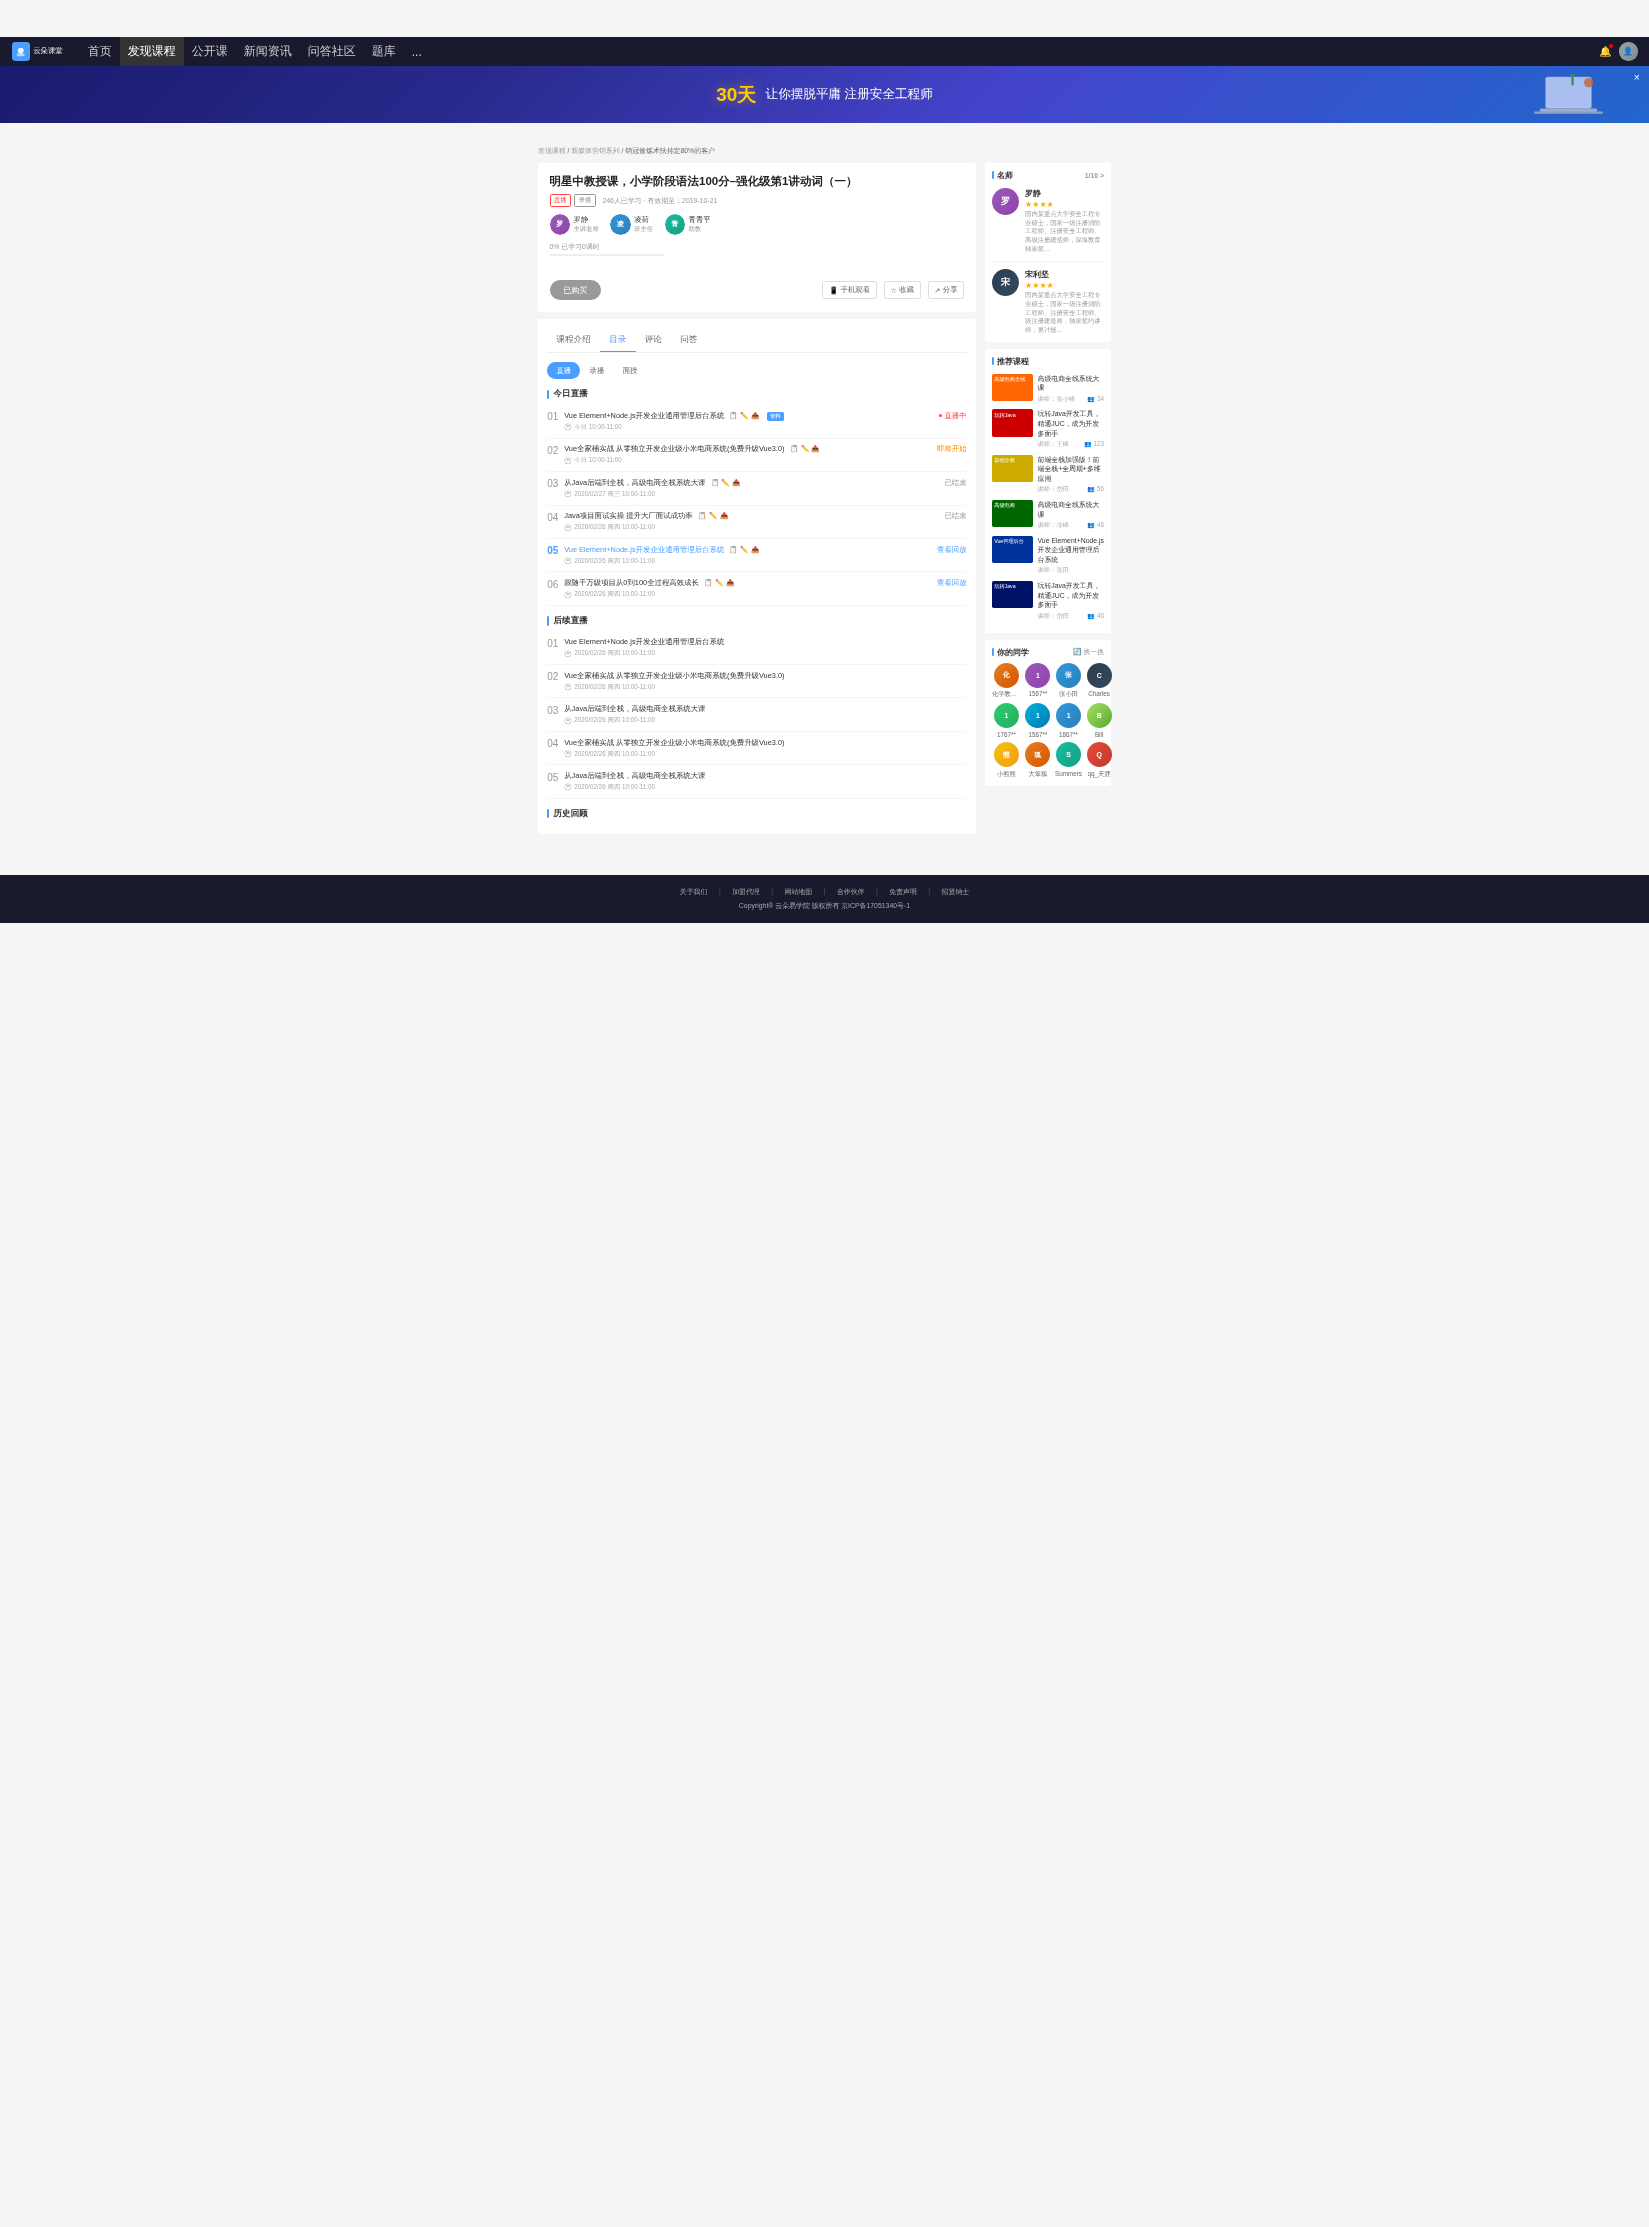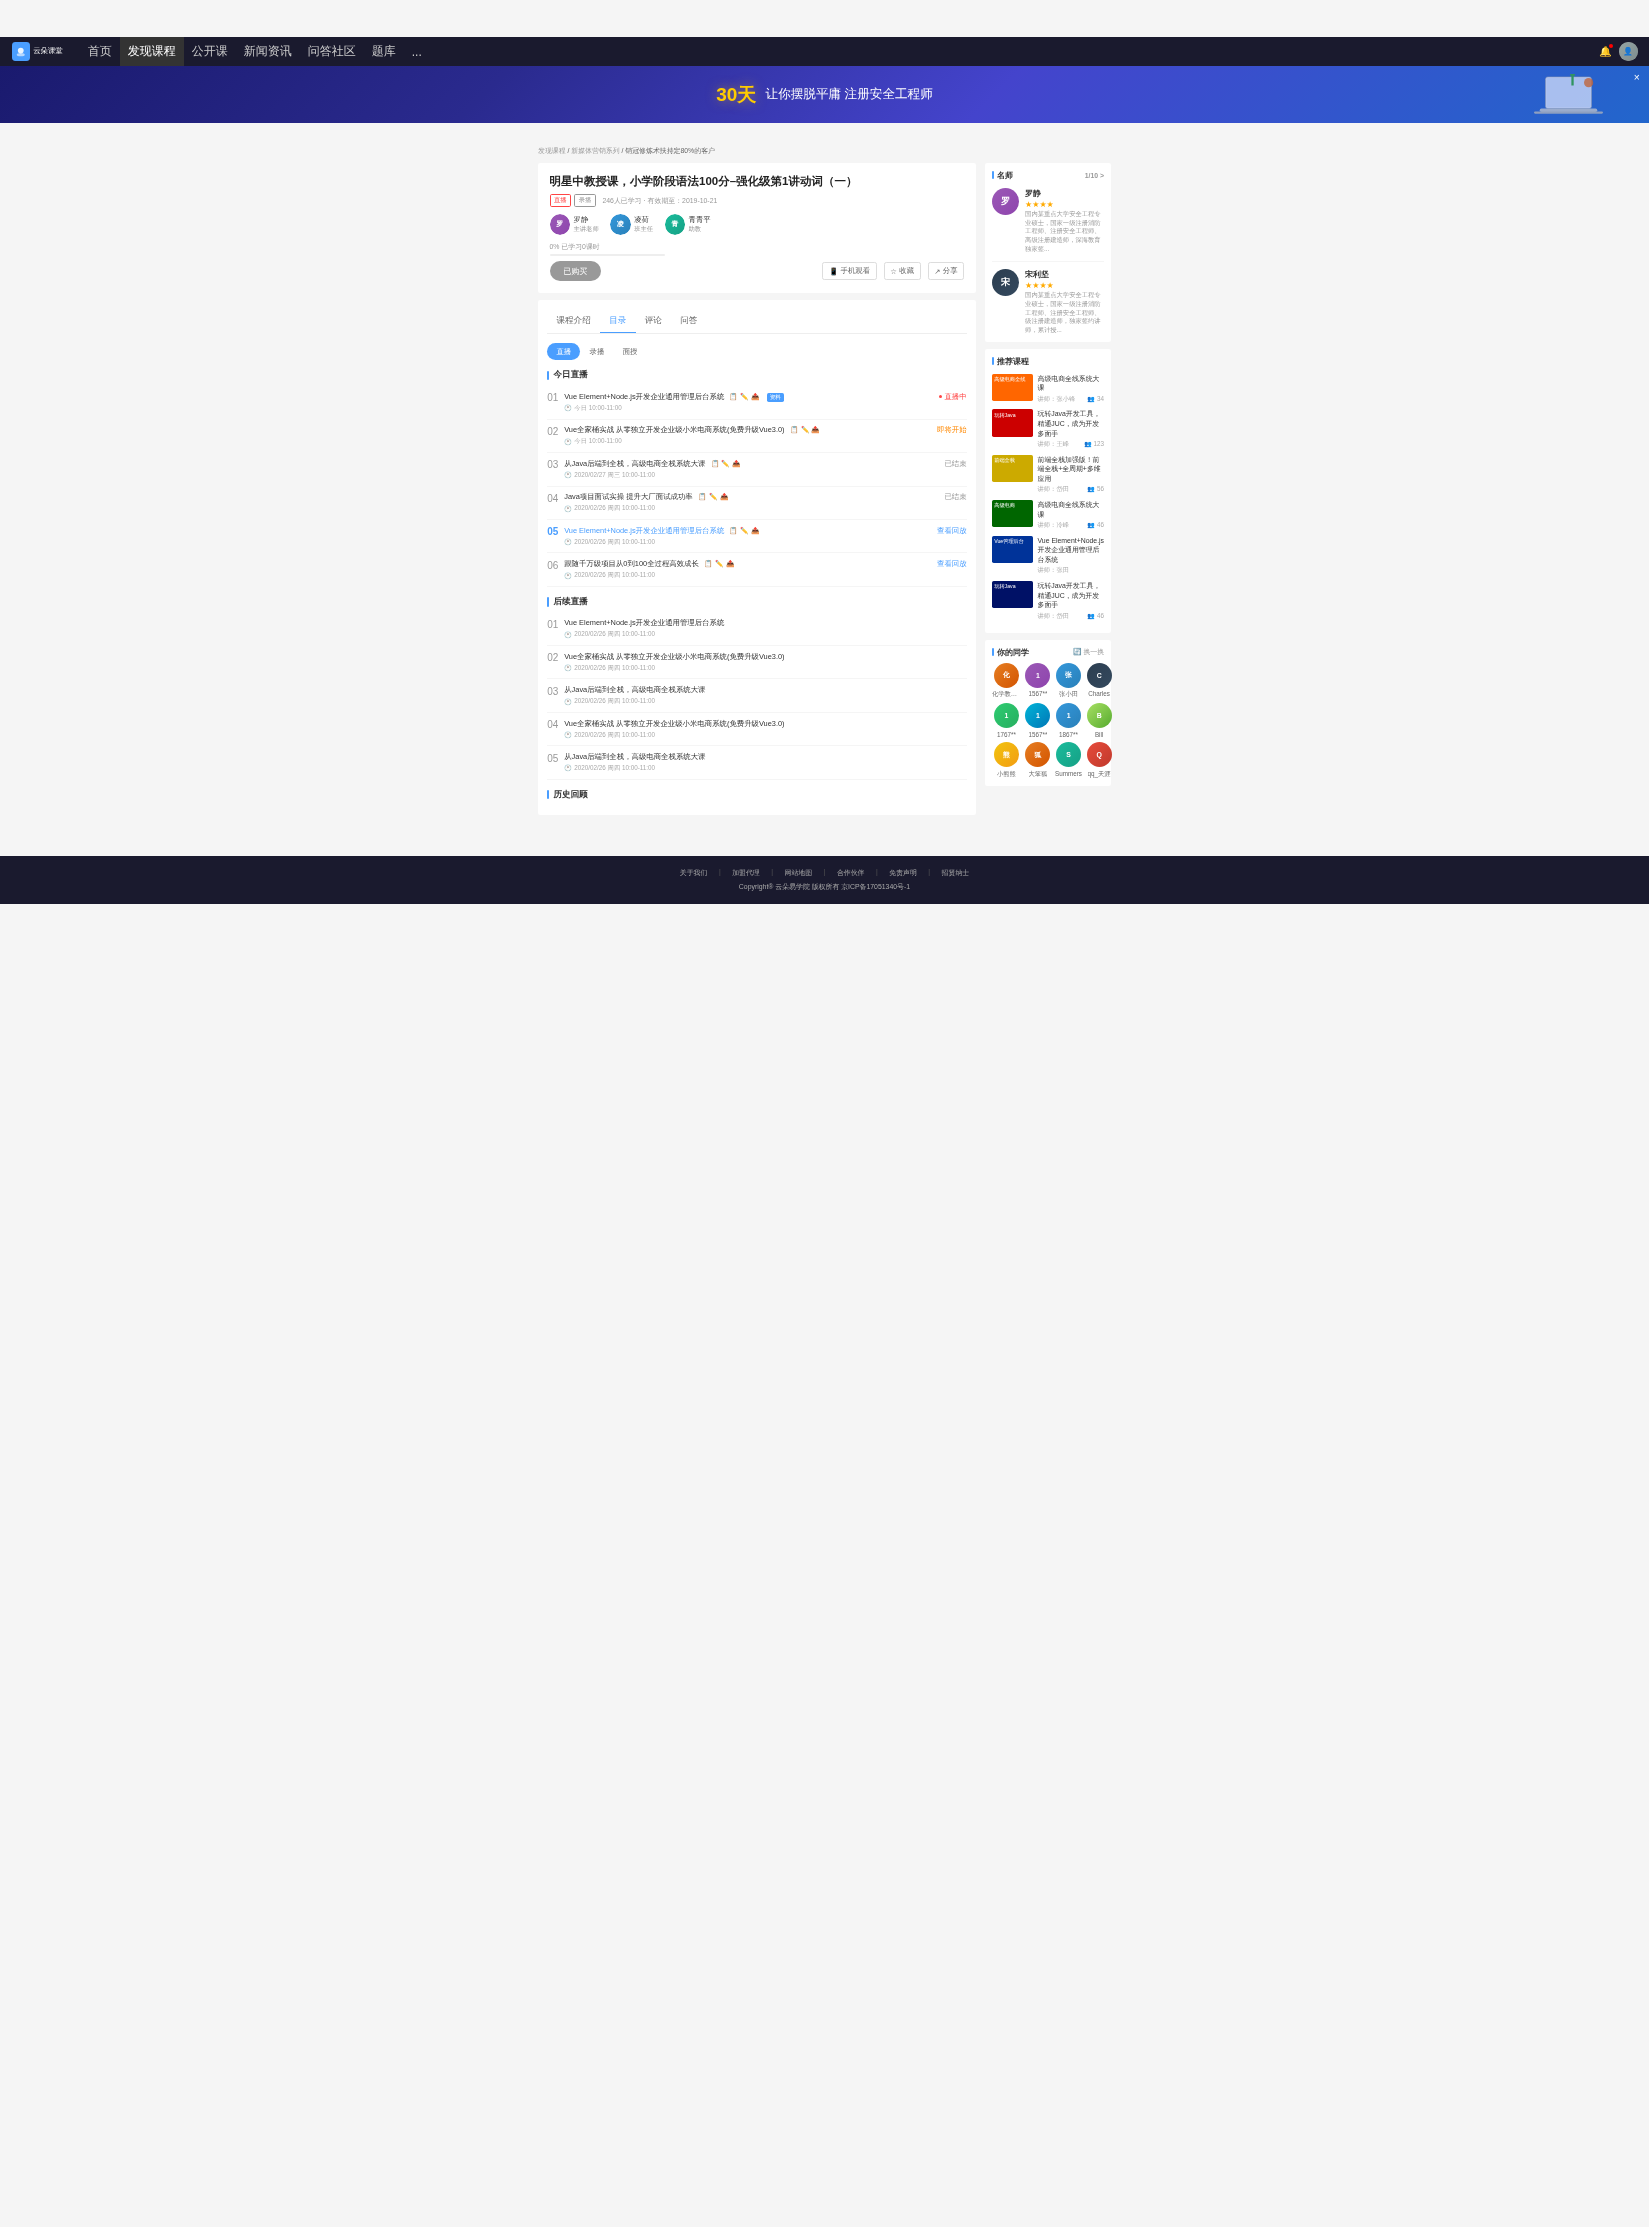--- a/index.html
+++ b/index.html
@@ -50,21 +50,21 @@
     .teachers { display: flex; gap: 11.5px; margin: 6.9px 0; }
     .teacher-item { display: flex; align-items: center; gap: 3.4px; }
     .teacher-avatar { width: 20.6px; height: 20.6px; border-radius: 50%; overflow: hidden; }
     .teacher-info { }
     .teacher-name { font-size: 7.4px; color: #333; font-weight: 500; }
     .teacher-role { font-size: 6.3px; color: #999; }
     .progress-bar-wrap { margin: 5.7px 0 2.3px; }
     .progress-label { font-size: 6.9px; color: #999; margin-bottom: 2.3px; }
     .progress-bar { width: 115px; height: 2.3px; background: #eee; border-radius: 1.1px; }
     .progress-fill { height: 2.3px; background: #4a9eff; border-radius: 1.1px; }
-    .course-actions { display: flex; align-items: center; gap: 9px; margin-top: 5px; }
+    .course-actions { display: flex; align-items: center; gap: 9px; margin-top: 24px; }
     .btn-buy { background: #999; color: white; padding: 4.6px 13.7px; border-radius: 11.5px; border: none; cursor: pointer; font-size: 8px; }
     .btn-actions { display: flex; gap: 6.9px; margin-left: auto; }
     .btn-action { display: flex; align-items: center; gap: 2.3px; color: #666; font-size: 7.4px; cursor: pointer; border: 0.6px solid #ddd; padding: 2.9px 5.7px; border-radius: 2.3px; background: white; }
 
     
     .tab-bar { display: flex; gap: 0; border-bottom: 0.6px solid #eee; margin-bottom: 9.2px; }
     .tab-item { padding: 5.7px 9.2px; font-size: 8.6px; color: #666; cursor: pointer; border-bottom: 1.1px solid transparent; }
     .tab-item.active { color: #4a9eff; border-bottom-color: #4a9eff; font-weight: 500; }
 
     

